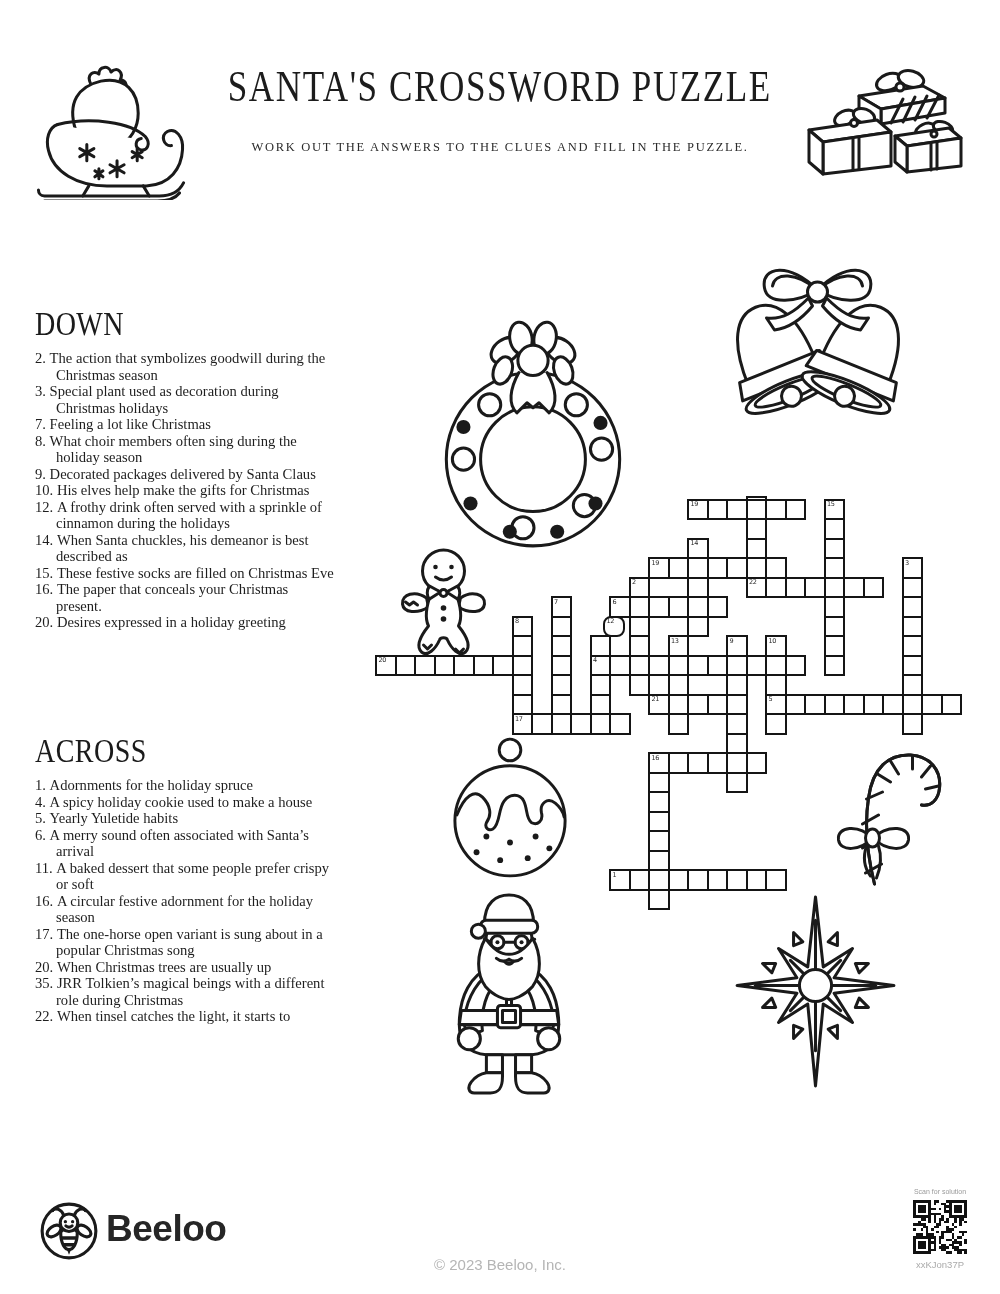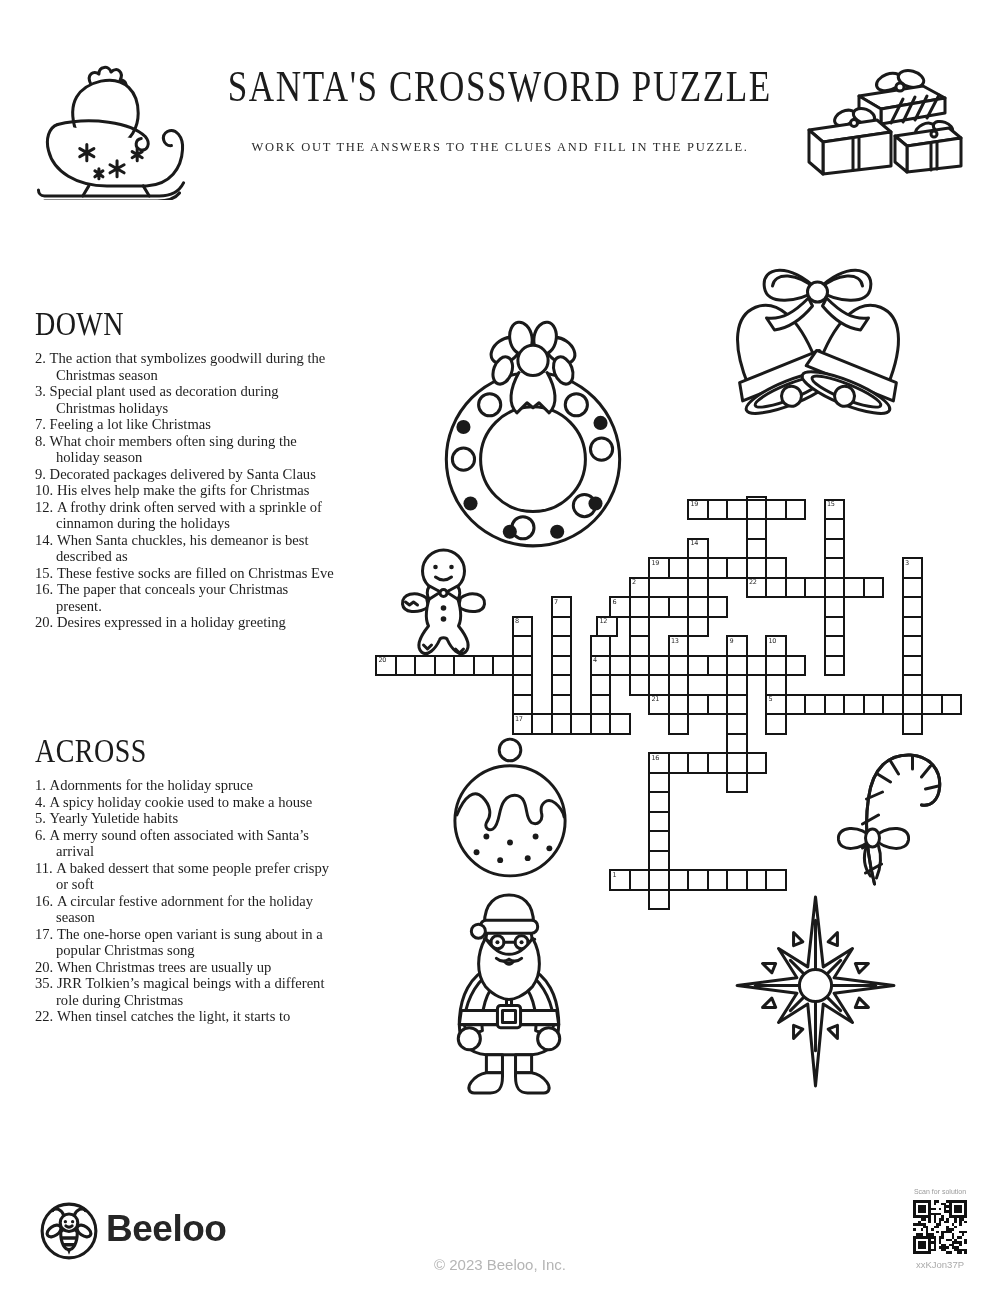--- a/index.html
+++ b/index.html
@@ -213,21 +213,21 @@
       <div class="cell" style="left: 136.5px; top: 136.5px;">
         <span class="cellnum">8</span>
       </div>
       <div class="cell" style="left: 136.5px; top: 156px;"></div>
       <div class="cell" style="left: 136.5px; top: 175.5px;"></div>
       <div class="cell" style="left: 136.5px; top: 195px;"></div>
       <div class="cell" style="left: 136.5px; top: 214.5px;"></div>
       <div class="cell" style="left: 136.5px; top: 234px;">
         <span class="cellnum">17</span>
       </div>
-      <div class="cell" style="left: 221px; top: 136.5px;">
+      <div class="cell" style="left: 228px; top: 136.5px; border-radius: 8px;">
         <span class="cellnum">12</span>
       </div>
       <div class="cell" style="left: 214.5px; top: 156px;"></div>
       <div class="cell" style="left: 214.5px; top: 175.5px;">
         <span class="cellnum">4</span>
       </div>
       <div class="cell" style="left: 214.5px; top: 195px;"></div>
       <div class="cell" style="left: 214.5px; top: 214.5px;"></div>
       <div class="cell" style="left: 214.5px; top: 234px;"></div>
       <div class="cell" style="left: 292.5px; top: 156px;">

